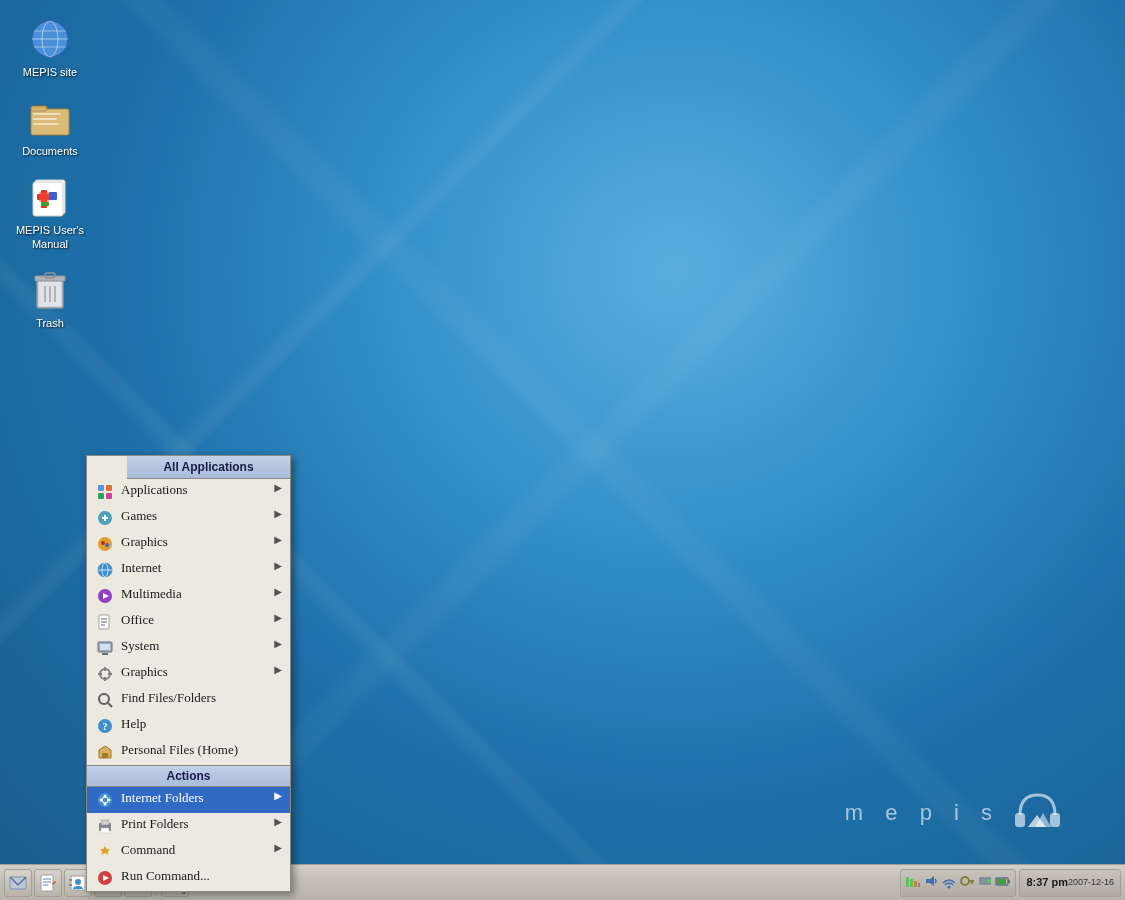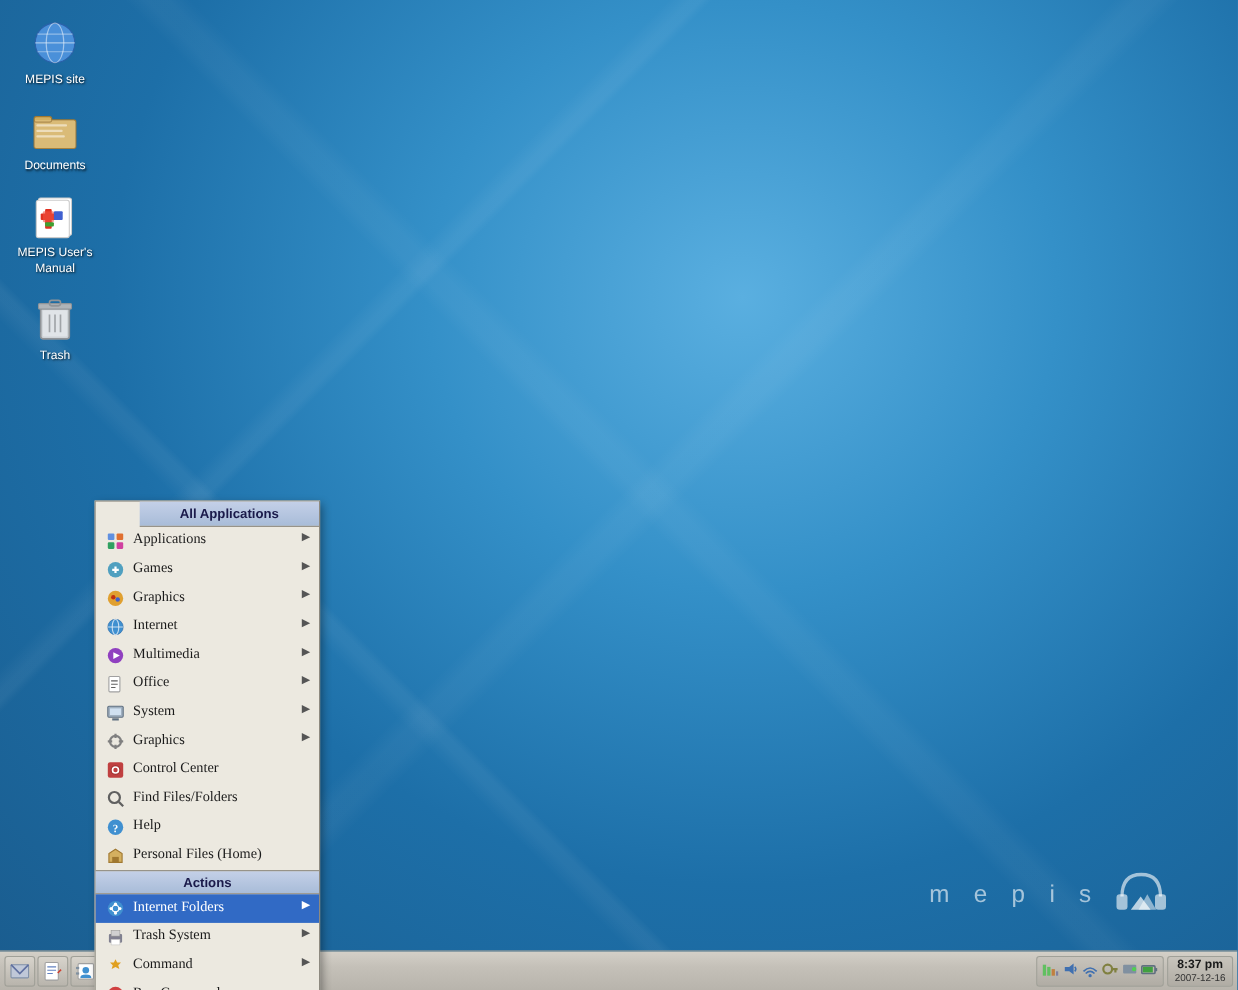--- a/index.html
+++ b/index.html
@@ -132,21 +132,21 @@
       cursor: pointer;
     }
 
     .clock-area {
       background: linear-gradient(to bottom, #c8c4bc, #b0aca4);
       border: 1px solid #a0a098;
       border-radius: 3px;
       padding: 2px 6px;
       height: 28px;
       display: flex;
-      flex-direction: column;
+      flex-direction: row;
       align-items: center;
       justify-content: center;
     }
 
     .clock-time {
       font-size: 11px;
       font-weight: bold;
       color: #1a1a1a;
       line-height: 1.2;
     }
@@ -447,30 +447,20 @@
             <line x1="8" y1="1" x2="8" y2="5" stroke="#808080" stroke-width="2"></line>
             <line x1="8" y1="11" x2="8" y2="15" stroke="#808080" stroke-width="2"></line>
             <line x1="1" y1="8" x2="5" y2="8" stroke="#808080" stroke-width="2"></line>
             <line x1="11" y1="8" x2="15" y2="8" stroke="#808080" stroke-width="2"></line>
           </svg>
       </div>
       <span class="item-label">Graphics</span>
       <span class="submenu-arrow">▶</span>
     </div>
 
-    <div class="menu-item">
-      <div class="item-icon">
-        <svg width="16" height="16" viewBox="0 0 16 16">
-            <rect x="1" y="1" width="14" height="14" rx="2" fill="#c04040"></rect>
-            <circle cx="8" cy="8" r="4" fill="white" stroke="#a03030" stroke-width="1"></circle>
-            <circle cx="8" cy="8" r="2" fill="#c04040"></circle>
-          </svg>
-      </div>
-      <span class="item-label">Control Center</span>
-    </div>
 
     <div class="menu-item">
       <div class="item-icon">
         <svg width="16" height="16" viewBox="0 0 16 16">
             <circle cx="7" cy="7" r="5" fill="none" stroke="#606060" stroke-width="2"></circle>
             <line x1="11" y1="11" x2="15" y2="15" stroke="#606060" stroke-width="2"></line>
           </svg>
       </div>
       <span class="item-label">Find Files/Folders</span>
     </div>
@@ -513,21 +503,21 @@
     </div>
 
     <div class="menu-item">
       <div class="item-icon">
         <svg width="16" height="16" viewBox="0 0 16 16">
             <rect x="2" y="5" width="12" height="8" rx="1" fill="#808090"></rect>
             <rect x="4" y="2" width="8" height="5" fill="#d0d0d0" stroke="#909090" stroke-width="0.5"></rect>
             <rect x="4" y="10" width="8" height="5" fill="white" stroke="#c0c0c0" stroke-width="0.5"></rect>
           </svg>
       </div>
-      <span class="item-label">Trash System</span>
+      <span class="item-label">Print Folders</span>
       <span class="submenu-arrow">▶</span>
     </div>
 
     <div class="menu-item">
       <div class="item-icon">
         <svg width="16" height="16" viewBox="0 0 16 16">
             <path d="M8 2 L9.5 5 L13 5 L10.5 7.5 L11.5 11 L8 9 L4.5 11 L5.5 7.5 L3 5 L6.5 5 Z" fill="#e0a020"></path>
           </svg>
       </div>
       <span class="item-label">Command</span>

